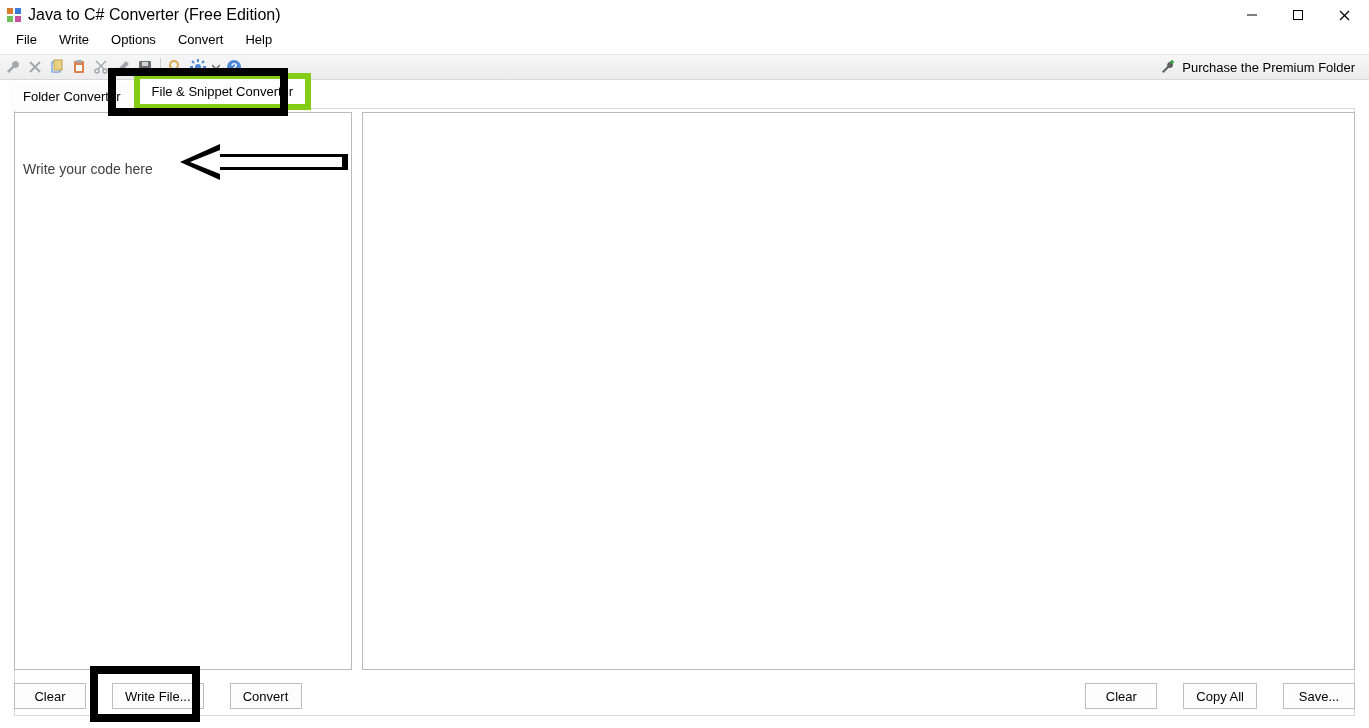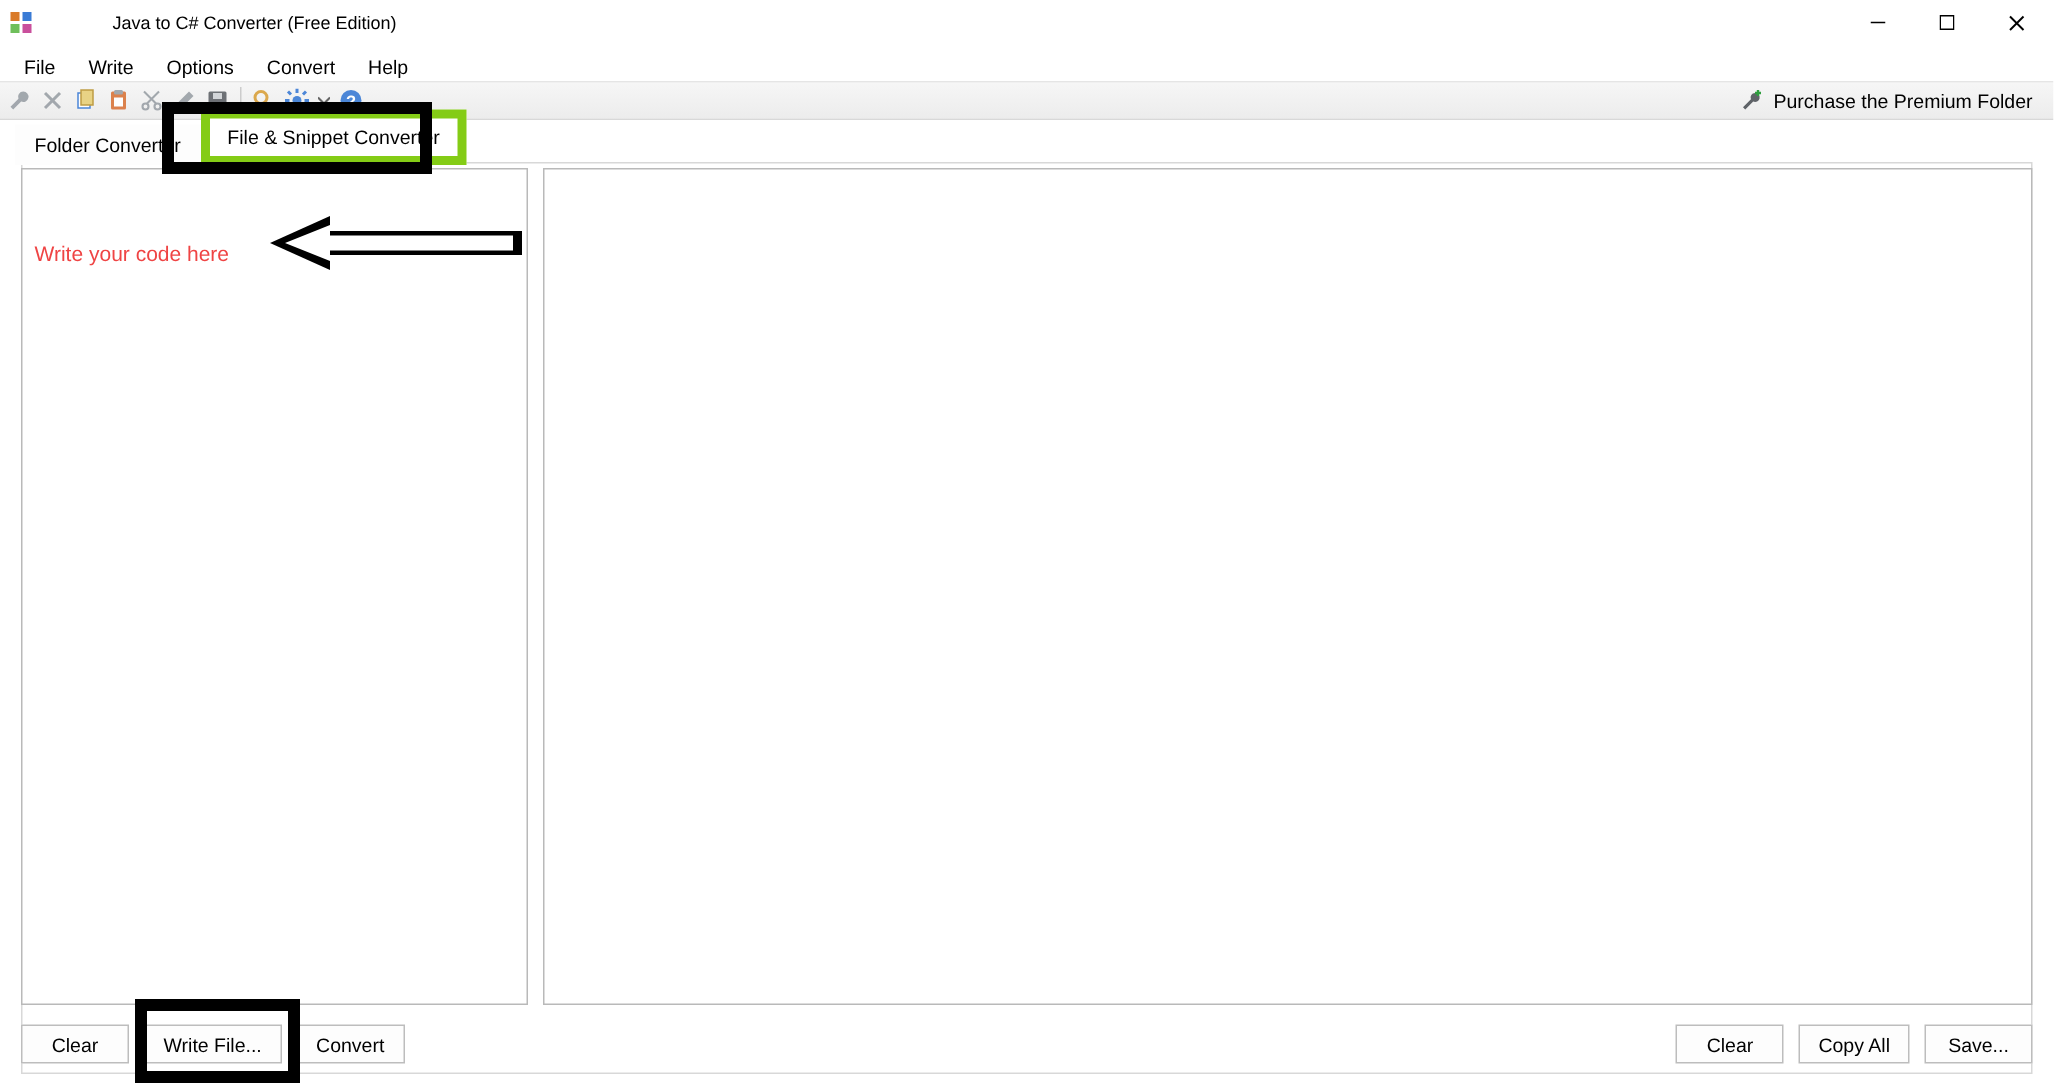--- a/index.html
+++ b/index.html
@@ -18,32 +18,32 @@
     display: flex;
     align-items: center;
     padding: 0 2px 0 6px;
     background: #fff;
   }
   .titlebar .app-icon {
     width: 16px; height: 16px;
     margin-right: 6px;
     display: inline-flex;
   }
-  .titlebar .title { font-size: 12px; margin-left: 47px; }
+  .titlebar .title { font-size: 16px; }
   .titlebar .spacer { flex: 1; }
   .winbtn {
     width: 46px; height: 30px;
     display: inline-flex; align-items: center; justify-content: center;
     font-size: 14px;
   }
   .winbtn svg { display: block; }
   .menubar {
     height: 24px;
     display: flex;
-    align-items: flex-end;
+    align-items: flex-start;
     padding: 0 6px;
     gap: 2px;
   }
   .menuitem {
     padding: 2px 10px;
     font-size: 13px;
   }
   .toolbar {
     height: 26px;
     background: linear-gradient(#f6f6f6, #ececec);
@@ -103,35 +103,35 @@
     position:relative;
   }
   .pane-left { flex:0 0 338px; }
   .pane-right { flex:1; }
   .code-input {
     width:100%; height:100%;
     border:none; outline:none; resize:none;
     padding:48px 8px 8px 8px;
     font-family:"Segoe UI", Tahoma, sans-serif;
     font-size: 14px;
-    color:#ef4444;
+    color:#404040;
     background:transparent;
   }
   .arrow-annotation {
     position:absolute;
     pointer-events:none;
     z-index:6;
   }
   .bottombar {
     position:absolute;
     left:14px; right:14px; bottom:14px;
     height:36px;
     display:flex;
     align-items:center;
-    gap:10px;
+    gap:26px;
   }
   .bottombar .spacer { flex:1; }
   .btn {
     min-width:72px;
     height:26px;
     padding:0 12px;
     font-size:13px;
     background:#fdfdfd;
     border:1px solid #bdbdbd;
     display:inline-flex; align-items:center; justify-content:center;

